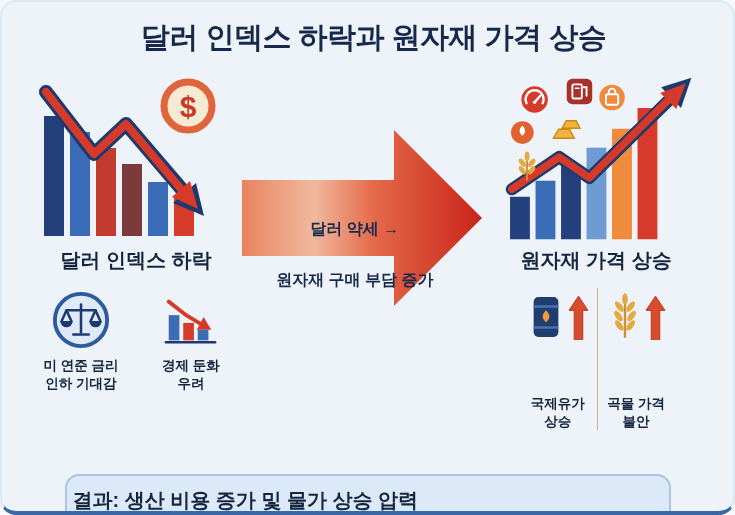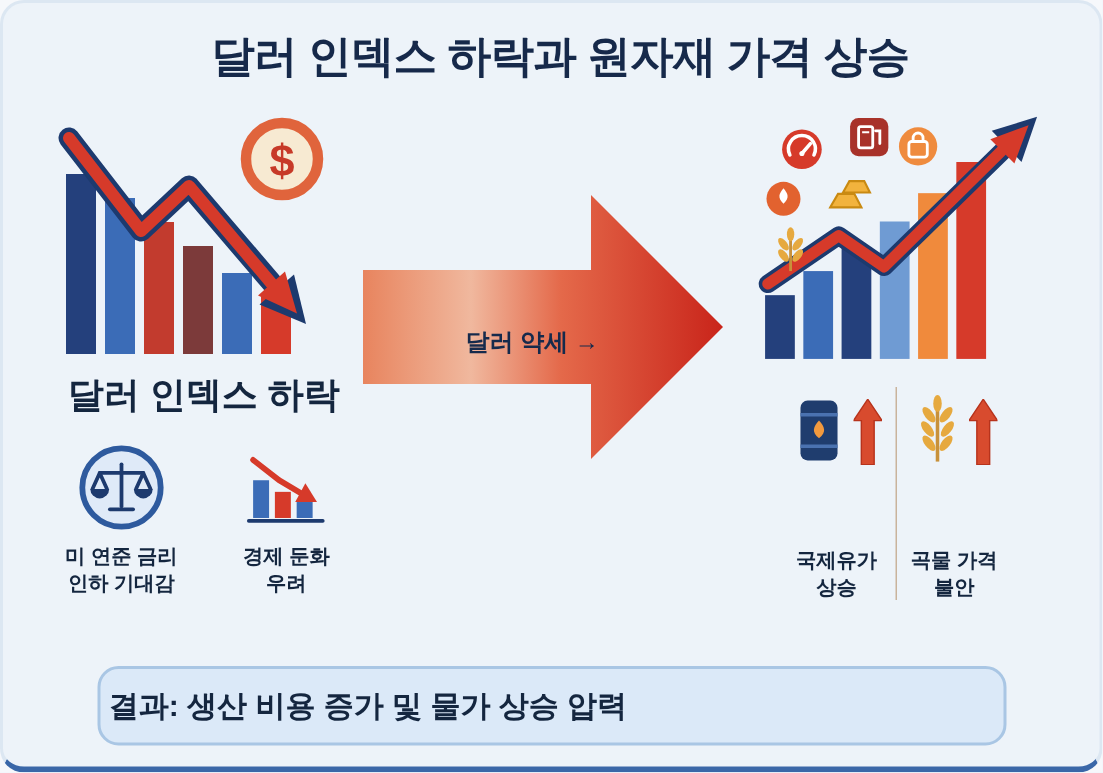--- a/index.html
+++ b/index.html
@@ -11,21 +11,21 @@
   }
   .title {
     margin:16px 0 0; text-align:center;
     font-size:29px; font-weight:800; color:#16294a; letter-spacing:-0.5px;padding-left:12px;
   }
   .main { display:flex; justify-content:space-between; align-items:flex-start; padding:0 28px; margin-top:16px; }
   .col { display:flex; flex-direction:column; align-items:center; }
   .col-left  { width:214px; }
   .col-center{ width:248px; position:relative; margin-top:42px; }
   .col-right { width:220px; }
-  .chart-label { font-size:24px; font-weight:800; color:#14263f; margin-top:3px; white-space:nowrap; }
+  .chart-label { font-size:20px; font-weight:800; color:#14263f; margin-top:3px; white-space:nowrap; }
   .left-factors { display:flex; gap:10px; margin-top:16px; }
   .factor { width:100px; display:flex; flex-direction:column; align-items:center; }
   .factor-label {
     margin-top:7px; font-size:13.5px; font-weight:700; text-align:center;
     color:#14263f; white-space:pre-line; line-height:1.3;
   }
   .right-factors { display:flex; margin-top:14px; align-items:stretch; }
   .rfactor { padding:0 9px; display:flex; flex-direction:column; align-items:center;gap:48px; }
   .rfactor + .rfactor { border-left:1.5px solid #c9b39c; }
   .icon-pair { display:flex; align-items:flex-end; gap:4px; height:52px; }
@@ -108,20 +108,21 @@
             <stop offset="0" stop-color="#e8845e"></stop>
             <stop offset="0.3" stop-color="#f0b89e"></stop>
             <stop offset="0.55" stop-color="#e4694a"></stop>
             <stop offset="1" stop-color="#c9241a"></stop>
           </linearGradient>
         </defs>
         <polygon points="0,64 152,64 152,14 240,102 152,190 152,140 0,140" fill="url(#arrowGrad)"></polygon>
       </svg>
       <div class="arrow-text">
         <div>달러 약세 →</div>
+        <div>원자재 구매 부담 증가</div>
       </div>
     </div>
 
     <div class="col col-right">
       <svg width="210" height="170" viewBox="0 0 210 180">
         <rect x="14" y="130" width="21" height="45" fill="#24407c"></rect>
         <rect x="41" y="113" width="21" height="62" fill="#3b6cb7"></rect>
         <rect x="68" y="96" width="21" height="79" fill="#24407c"></rect>
         <rect x="95" y="78" width="21" height="97" fill="#6f9bd3"></rect>
         <rect x="122" y="58" width="21" height="117" fill="#f08a3c"></rect>
@@ -159,20 +160,21 @@
         </g>
         <g transform="translate(32,100)">
           <line x1="0" y1="-14" x2="0" y2="13" stroke="#c8913a" stroke-width="2"></line>
           <ellipse cx="0" cy="-13" rx="2.6" ry="5" fill="#e6a93f"></ellipse>
           <ellipse cx="-5" cy="-6" rx="2.6" ry="5.2" fill="#e6a93f" transform="rotate(-38 -5 -6)"></ellipse>
           <ellipse cx="5" cy="-6" rx="2.6" ry="5.2" fill="#e6a93f" transform="rotate(38 5 -6)"></ellipse>
           <ellipse cx="-5" cy="2" rx="2.6" ry="5.2" fill="#e6a93f" transform="rotate(-38 -5 2)"></ellipse>
           <ellipse cx="5" cy="2" rx="2.6" ry="5.2" fill="#e6a93f" transform="rotate(38 5 2)"></ellipse>
         </g>
       </svg>
+      <div class="chart-label">원자재 가격 상승</div>
 
       <div class="right-factors">
         <div class="rfactor">
           <div class="icon-pair">
             <svg width="38" height="46" viewBox="0 0 40 48">
               <rect x="7" y="3" width="26" height="42" rx="5" fill="#1f3d6e"></rect>
               <line x1="7" y1="13" x2="33" y2="13" stroke="#4a72b0" stroke-width="2.5"></line>
               <line x1="7" y1="35" x2="33" y2="35" stroke="#4a72b0" stroke-width="2.5"></line>
               <path d="M20 17 C 24 21.5, 25.5 25, 20 29.5 C 14.5 25, 16 21.5, 20 17" fill="#f29a3e"></path>
             </svg>

